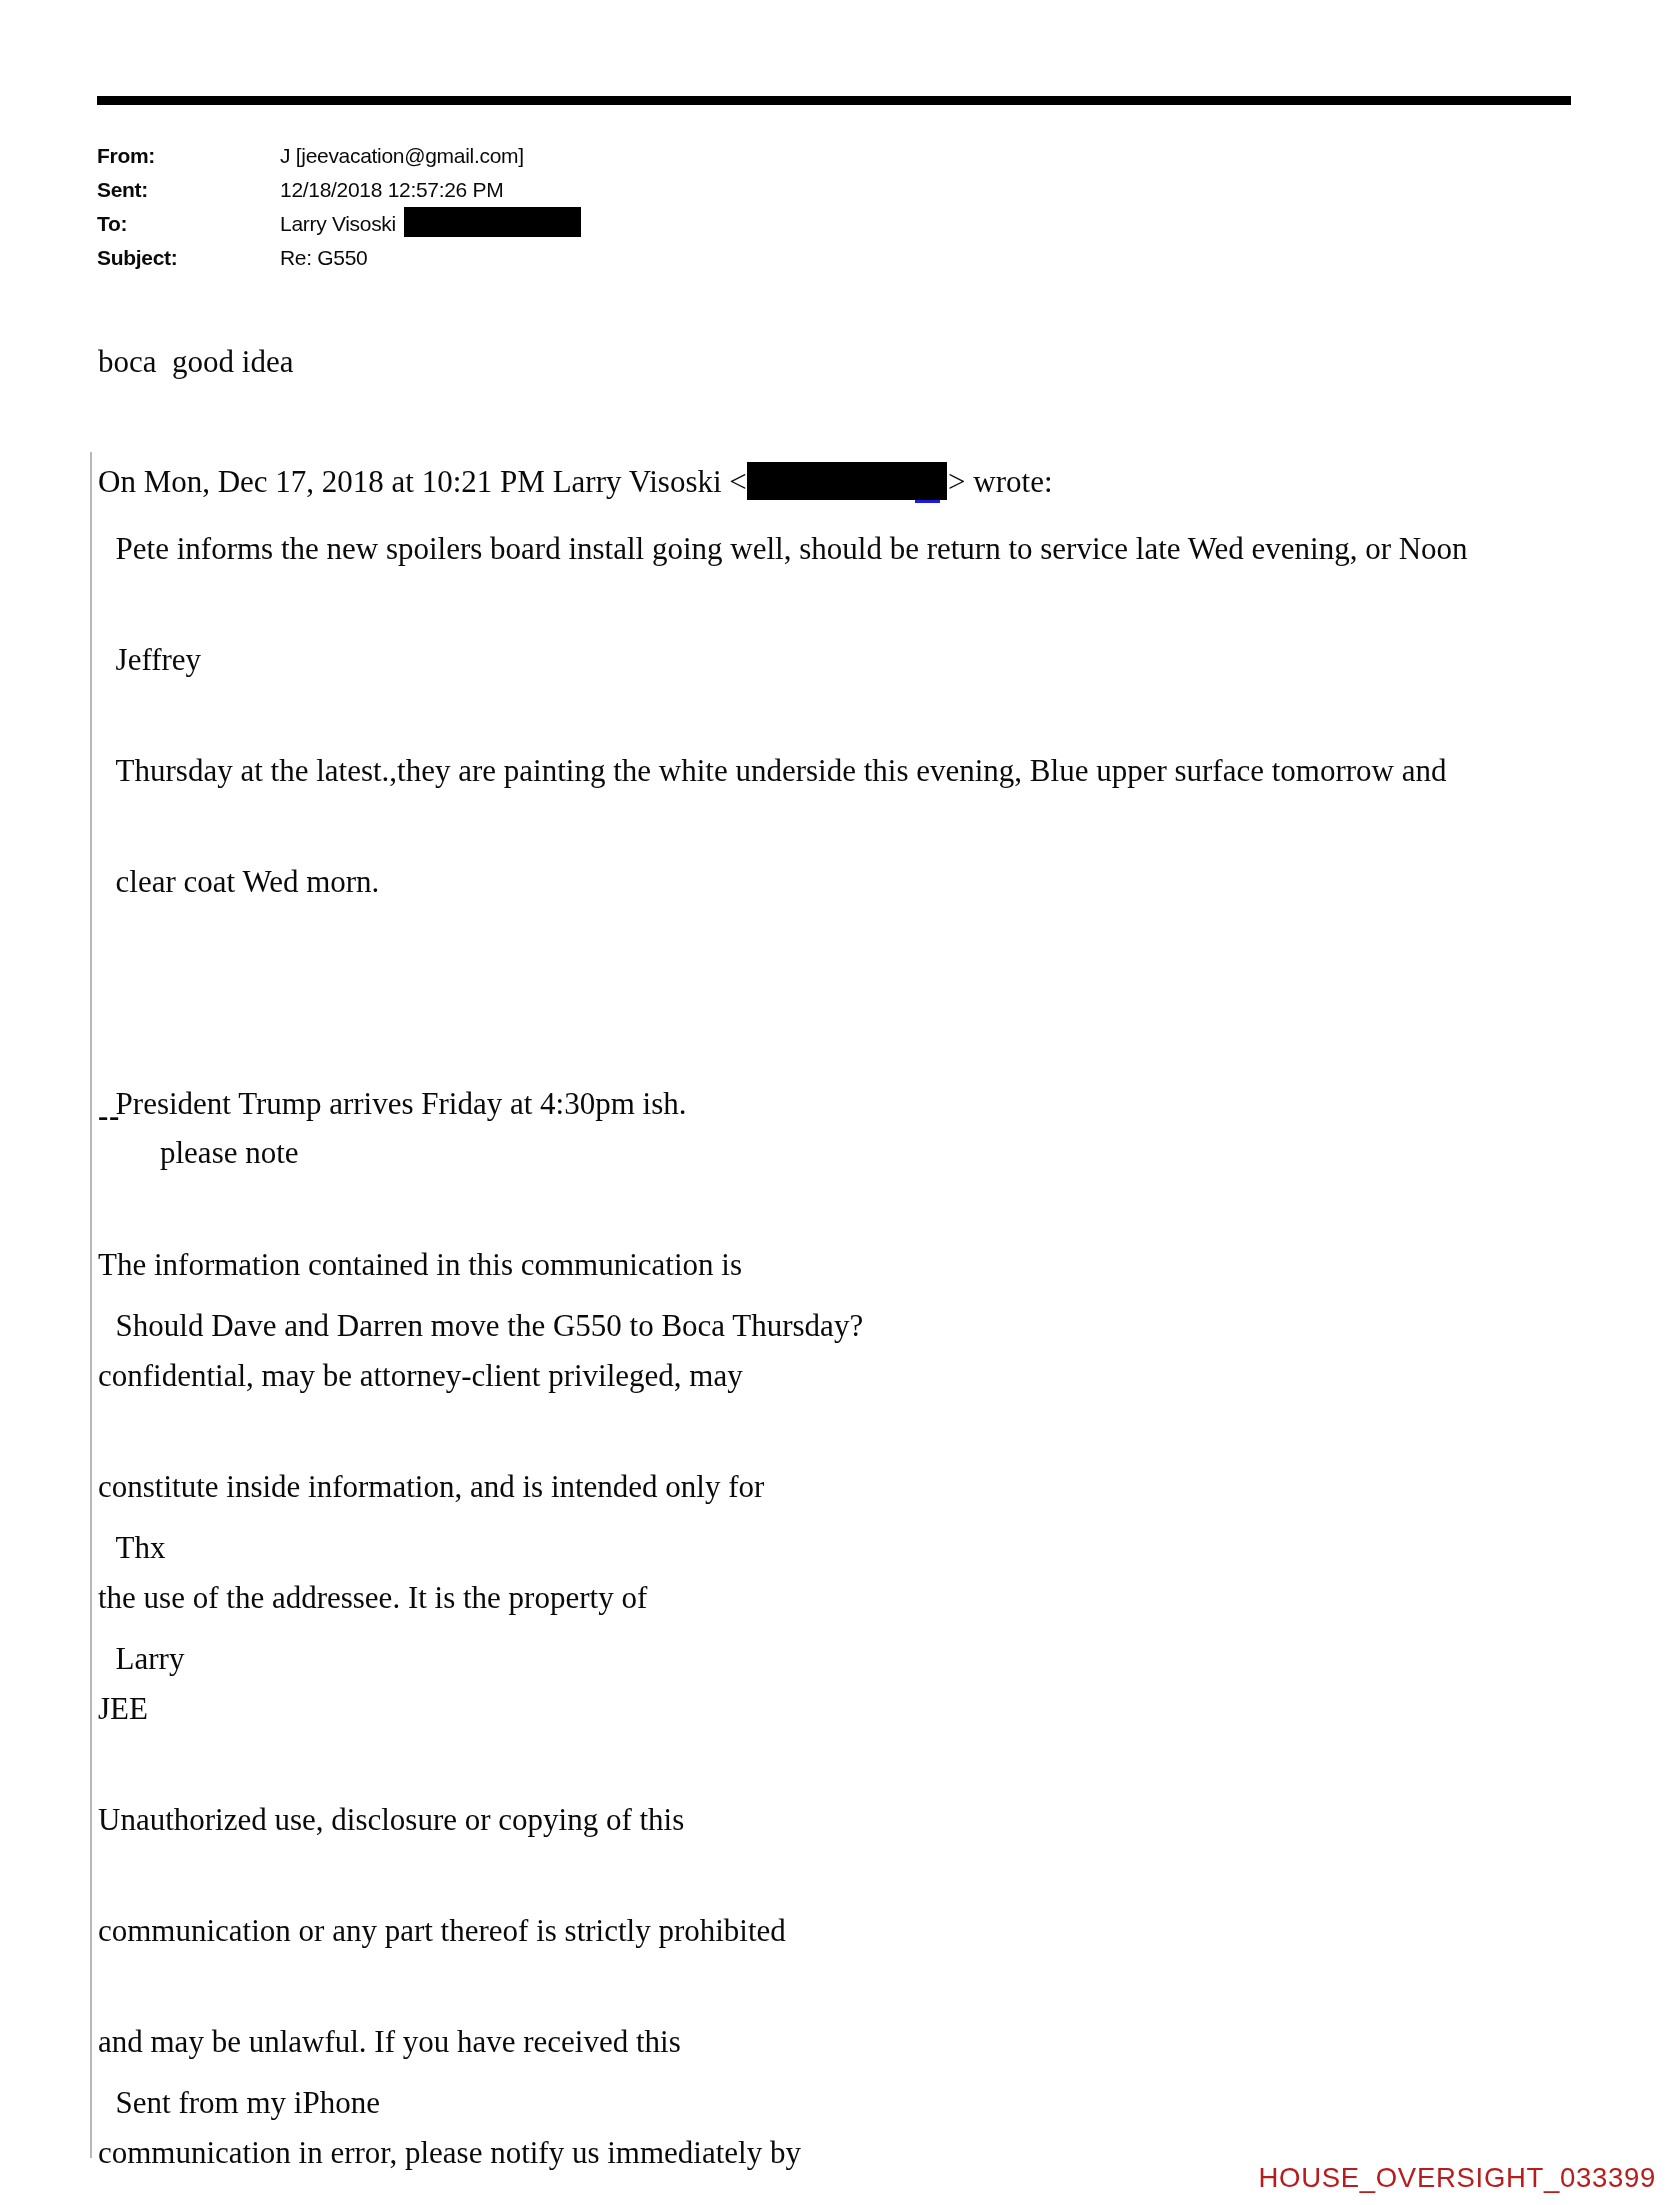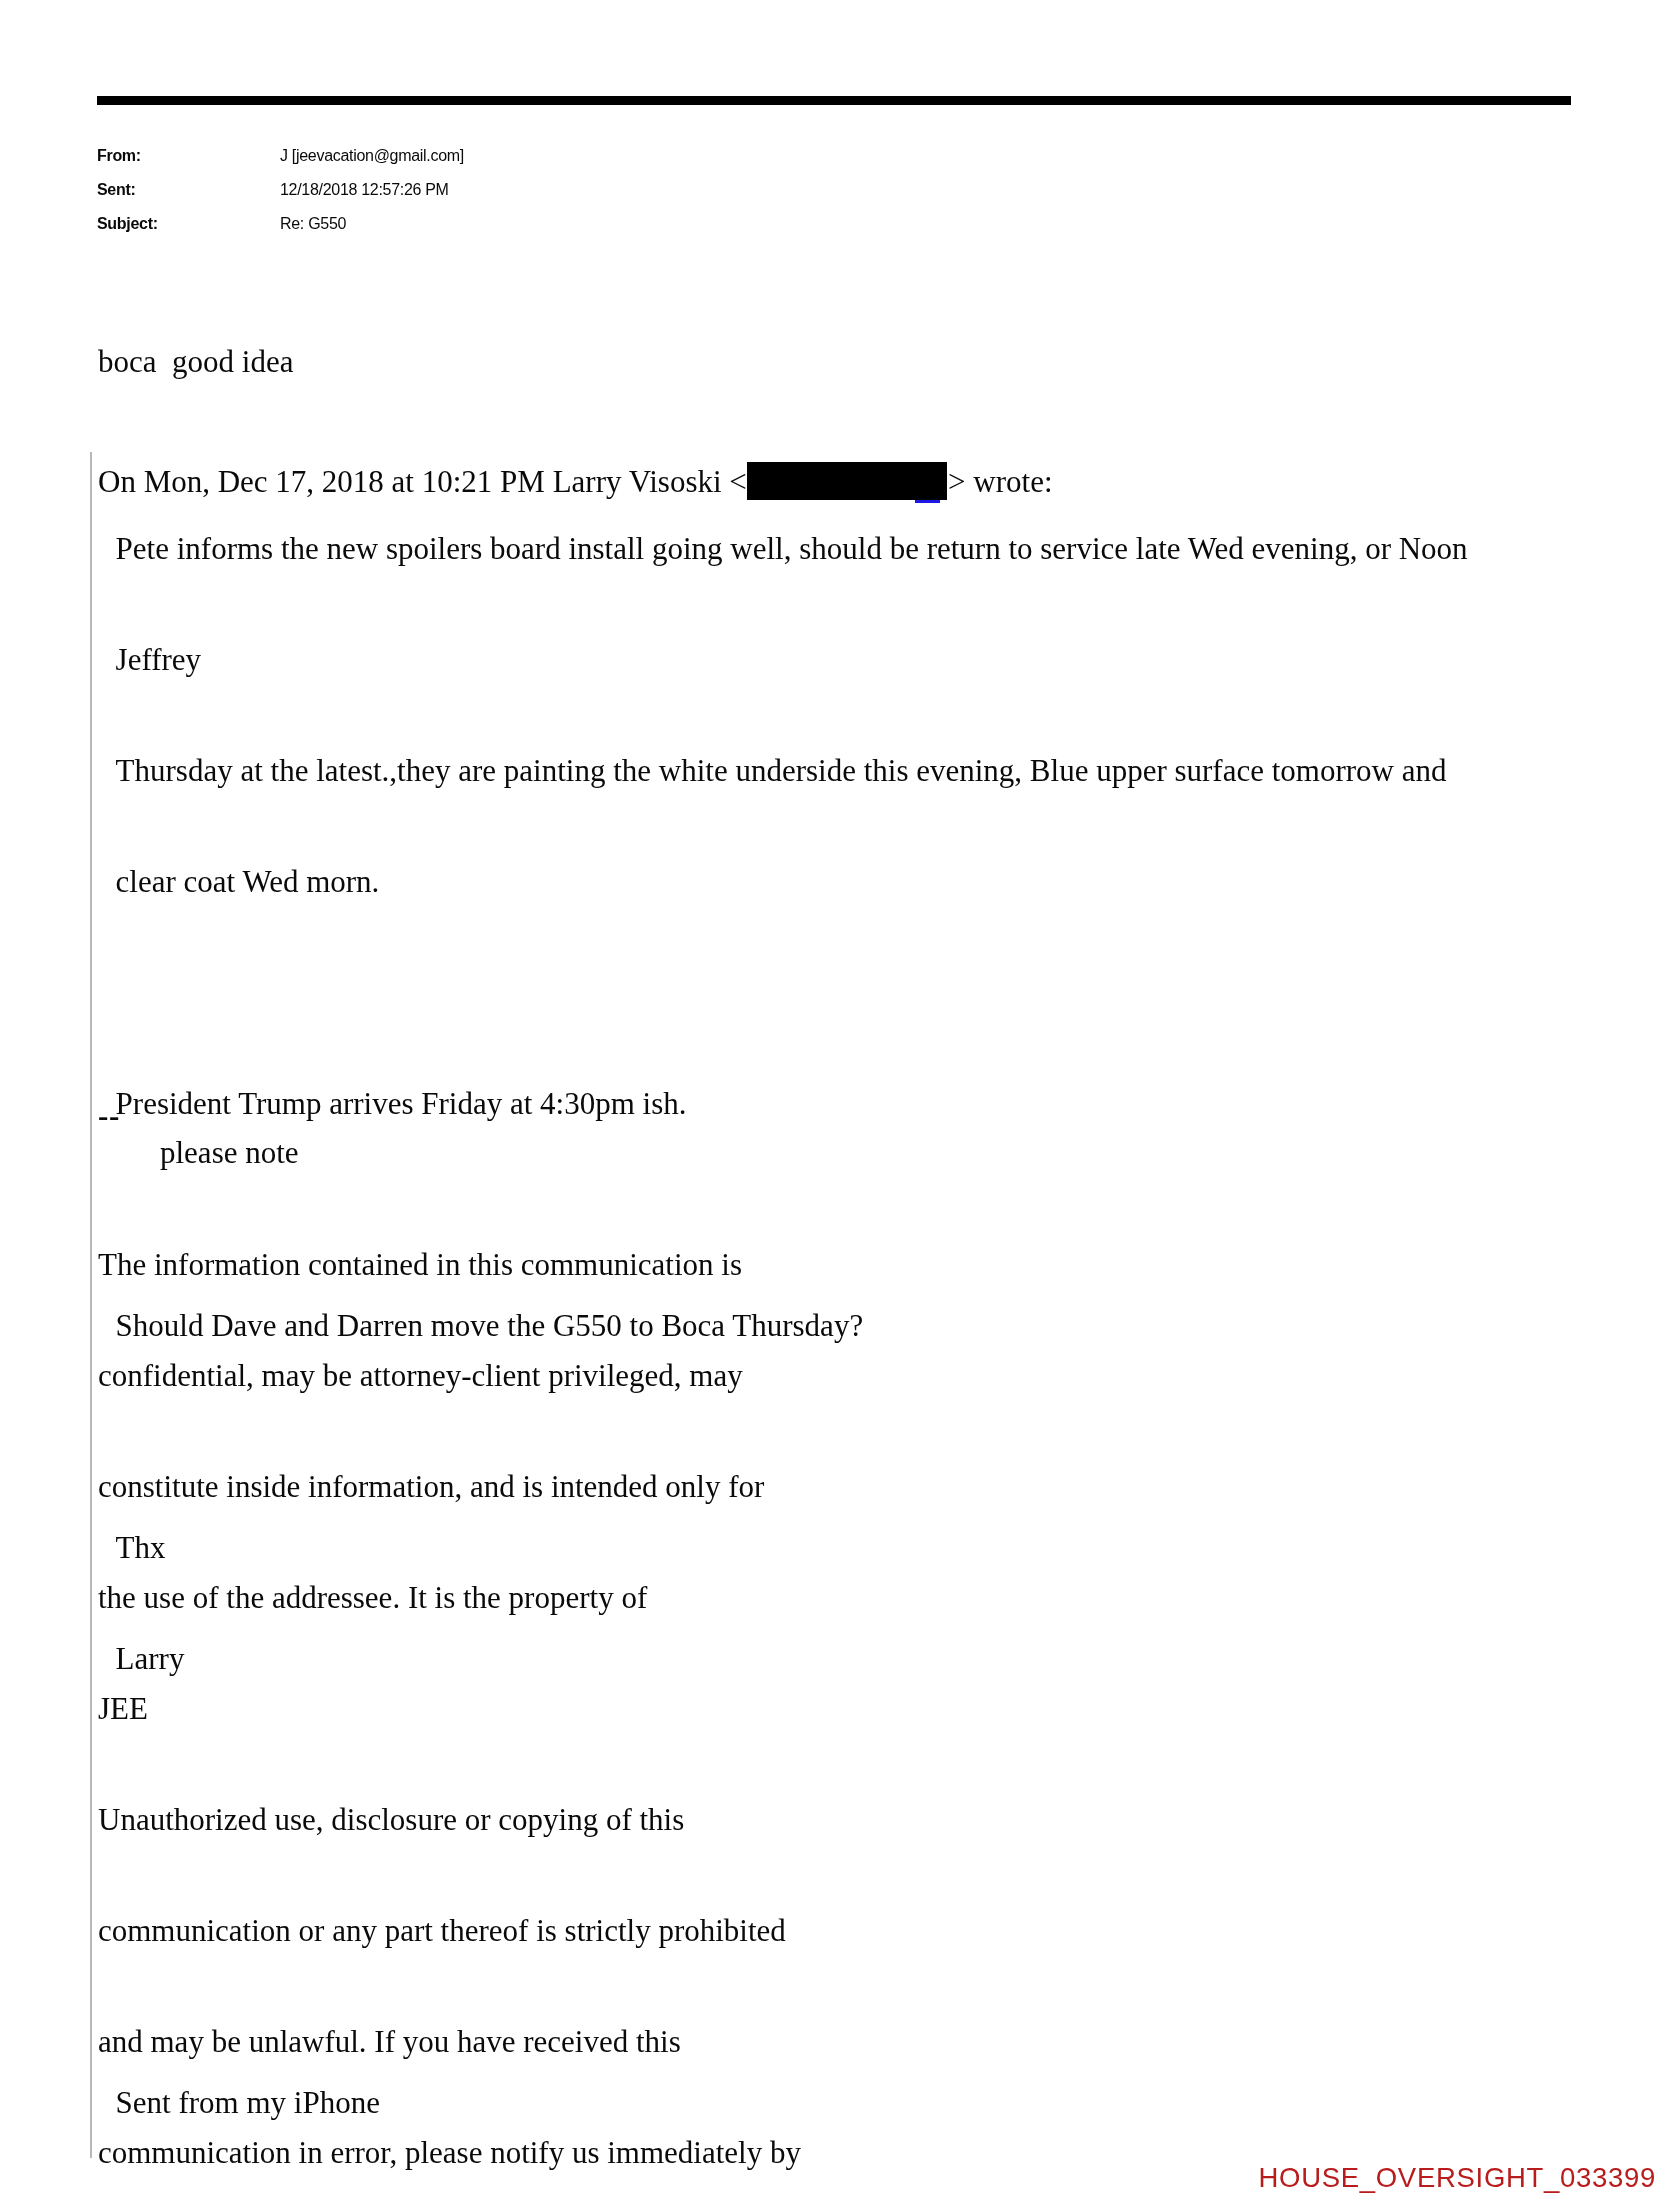--- a/index.html
+++ b/index.html
@@ -19,21 +19,21 @@
     left: 97px; top: 96px;
     width: 1474px; height: 8.5px;
     background: #000000;
   }
 
   
   .hdr {
     position: absolute;
     left: 97px; top: 139px;
     font-family: "Liberation Sans", sans-serif;
-    font-size: 16px;
+    font-size: 21px;
     line-height: 34px;
     letter-spacing: -0.3px;
   }
   .hdr-row { display: flex; align-items: baseline; }
   .hdr-label { width: 183px; font-weight: bold; flex: 0 0 auto; }
   .hdr-value { white-space: pre-wrap; }
 
   
   .serif {
     font-family: "Liberation Serif", serif;
@@ -99,20 +99,24 @@
 <div class="hdr">
   <div class="hdr-row">
     <span class="hdr-label">From:</span>
     <span class="hdr-value">J [jeevacation@gmail.com]</span>
   </div>
   <div class="hdr-row">
     <span class="hdr-label">Sent:</span>
     <span class="hdr-value">12/18/2018 12:57:26 PM</span>
   </div>
   <div class="hdr-row">
+    <span class="hdr-label">To:</span>
+    <span class="hdr-value"><span>Larry Visoski</span><span class="redaction redact-to"></span></span>
+  </div>
+  <div class="hdr-row">
     <span class="hdr-label">Subject:</span>
     <span class="hdr-value">Re: G550</span>
   </div>
 </div>
 
 <div class="serif reply">boca  good idea</div>
 
 <div class="serif attribution"><span>On Mon, Dec 17, 2018 at 10:21 PM Larry Visoski &lt;</span><span class="redaction redact-attr"></span><span>&gt; wrote:</span></div>
 
 <div class="serif quoted">

